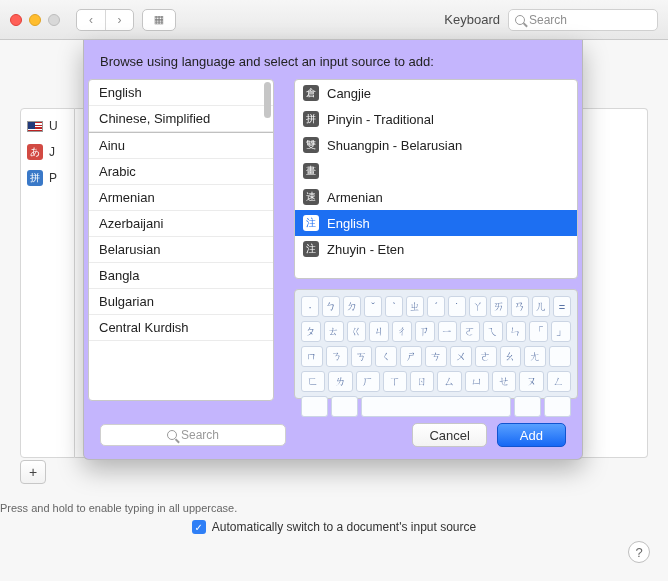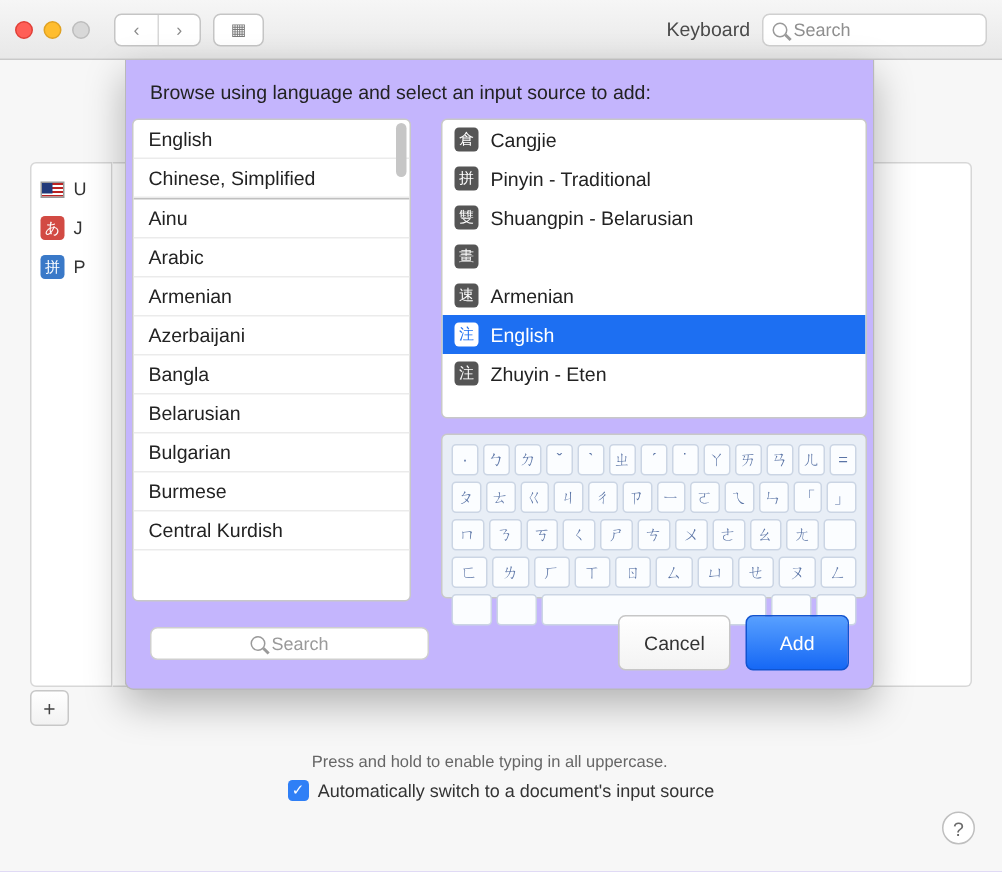--- a/index.html
+++ b/index.html
@@ -24,21 +24,21 @@
 .bg-sidebar .row{height:26px;display:flex;align-items:center;padding:0 6px;gap:6px;font-size:12px;color:#333;overflow:hidden;white-space:nowrap}
 .flagicon{width:16px;height:11px;border:1px solid #999;display:inline-block;background:linear-gradient(to bottom,#b22 0 15%,#fff 15% 30%,#b22 30% 45%,#fff 45% 60%,#b22 60% 75%,#fff 75% 90%,#b22 90% 100%);position:relative}
 .flagicon::before{content:"";position:absolute;left:0;top:0;width:7px;height:7px;background:#223a7a}
 .cjkicon{width:16px;height:16px;border-radius:3px;color:#fff;font-size:10px;display:inline-flex;align-items:center;justify-content:center;font-weight:500}
 .cjkicon.red{background:#d24a43}
 .cjkicon.blue{background:#3a79c8}
 .plusbtn{position:absolute;left:20px;top:420px;width:26px;height:24px;border:1px solid #c7c7c7;border-radius:4px;background:linear-gradient(#fff,#f2f2f2);display:flex;align-items:center;justify-content:center;font-size:14px;color:#444}
 
 .bg-rightpanel{position:absolute;left:75px;right:20px;top:68px;height:350px;background:#fff;border:1px solid #d7d7d7;border-left:0;border-radius:0 4px 4px 0}
 
-.lowtext{position:absolute;left:0;right:15px;top:462px;text-align:center;font-size:11px;color:#666}
+.lowtext{position:absolute;left:0;right:15px;top:462px;text-align:left;font-size:11px;color:#666}
 .checkline{position:absolute;left:0;right:0;top:480px;text-align:center;font-size:12px;color:#333;display:flex;align-items:center;justify-content:center;gap:6px}
 .checkbox{width:14px;height:14px;border-radius:3px;background:#2f7ff6;display:inline-flex;align-items:center;justify-content:center;color:#fff;font-size:10px}
 
 .btbtn{position:absolute;right:50px;bottom:18px;height:24px;padding:0 14px;border:1px solid #c7c7c7;border-radius:5px;background:linear-gradient(#fff,#f3f3f3);font-size:12px;color:#333;display:flex;align-items:center}
 .help{position:absolute;right:18px;bottom:18px;width:22px;height:22px;border-radius:50%;border:1px solid #bfbfbf;background:#fff;color:#6a6a6a;font-size:13px;display:flex;align-items:center;justify-content:center}
 
 .sheet{position:absolute;left:83px;top:40px;width:500px;height:420px;background:#c4b5fd;border:1px solid #b9b9b9;border-top:0;border-radius:0 0 6px 6px;box-shadow:0 10px 26px rgba(0,0,0,.28)}
 .sheet .prompt{padding:14px 16px 10px;font-size:13px;color:#222}
 .sheet-body{display:flex;padding:0 4px;gap:20px}
 
@@ -58,21 +58,21 @@
 
 .kbpreview{height:110px;border:1px solid #c8c8c8;border-radius:4px;background:#e8eef6;padding:6px;display:flex;flex-direction:column;gap:4px}
 .kbrow{display:flex;gap:3px}
 .key{height:21px;border:1px solid #cbd5e4;border-radius:3px;background:#fbfdff;display:flex;align-items:center;justify-content:center;font-size:11px;color:#5a74a6;flex:1}
 .key.space{flex:6}
 .key.dim{color:#b1bed4}
 
 .sheet-footer{position:absolute;left:16px;right:16px;bottom:12px;display:flex;align-items:center;gap:10px}
 .sheet-search{width:186px;height:22px;border:1px solid #cfcfcf;border-radius:5px;background:#fff;display:flex;align-items:center;justify-content:center;color:#9a9a9a;font-size:12px;gap:4px}
 .spacer{flex:1}
-.btn{height:37px;padding:0 16px;border:1px solid #c7c7c7;border-radius:5px;background:linear-gradient(#fff,#f3f3f3);font-size:13px;color:#333;display:flex;align-items:center}
+.btn{height:24px;padding:0 16px;border:1px solid #c7c7c7;border-radius:5px;background:linear-gradient(#fff,#f3f3f3);font-size:13px;color:#333;display:flex;align-items:center}
 .btn.primary{background:linear-gradient(#58a0ff,#1668f5);border-color:#1154d0;color:#fff;padding:0 22px}
 
 .mag{display:inline-block;width:10px;height:10px;border:1.5px solid #9a9a9a;border-radius:50%;position:relative}
 .mag::after{content:"";position:absolute;width:5px;height:1.5px;background:#9a9a9a;right:-4px;bottom:-2px;transform:rotate(45deg)}
 </style>
 </head>
 <body>
 
 <div class="titlebar">
   <div class="traffic">
@@ -123,24 +123,23 @@
   <div class="sheet-body">
     <div class="langpane">
       <div class="langlist" id="langlist">
           <div class="item">English</div>
           <div class="item">Chinese, Simplified</div>
           <div class="sep"></div>
           <div class="item">Ainu</div>
           <div class="item">Arabic</div>
           <div class="item">Armenian</div>
           <div class="item">Azerbaijani</div>
+          <div class="item">Belarusian</div>
           <div class="item">Bangla</div>
-          <div class="item">Belarusian</div>
           <div class="item">Bulgarian</div>
-          <div class="item">Burmese</div>
           <div class="item">Central Kurdish</div>
           <div class="scrollbar"></div>
         </div>
     </div>
     <div class="rightcol">
       <div class="imepane" id="imelist">
           <div class="irow">
             <span class="cjkicon">倉</span>
             <span>Cangjie</span>
           </div>

